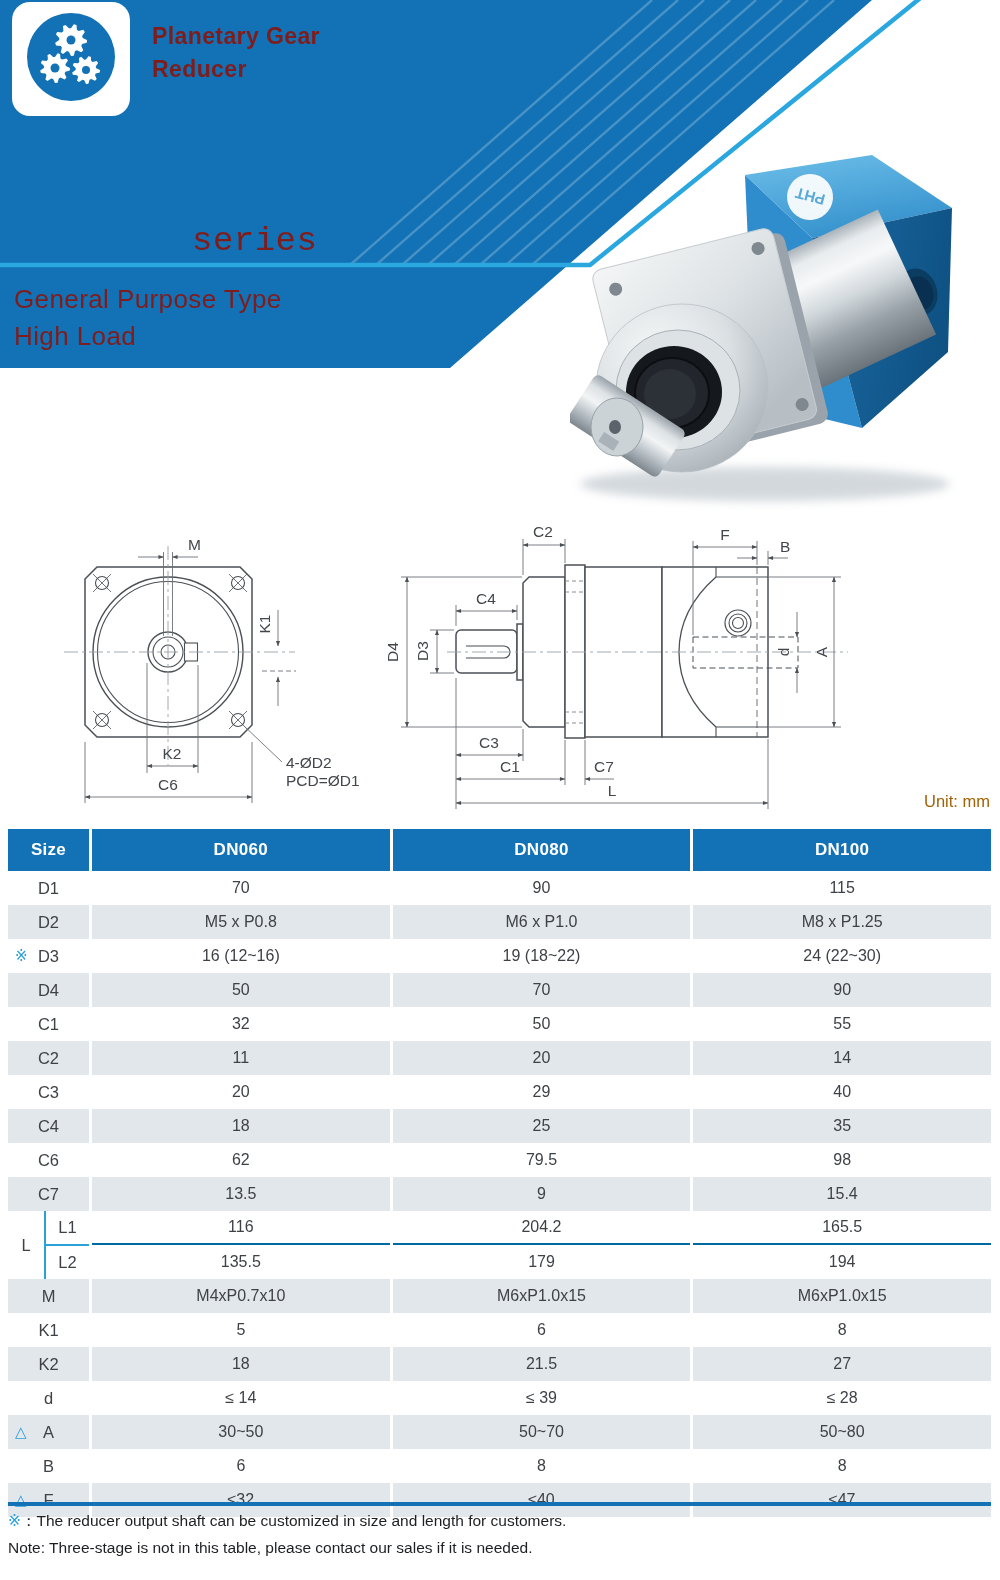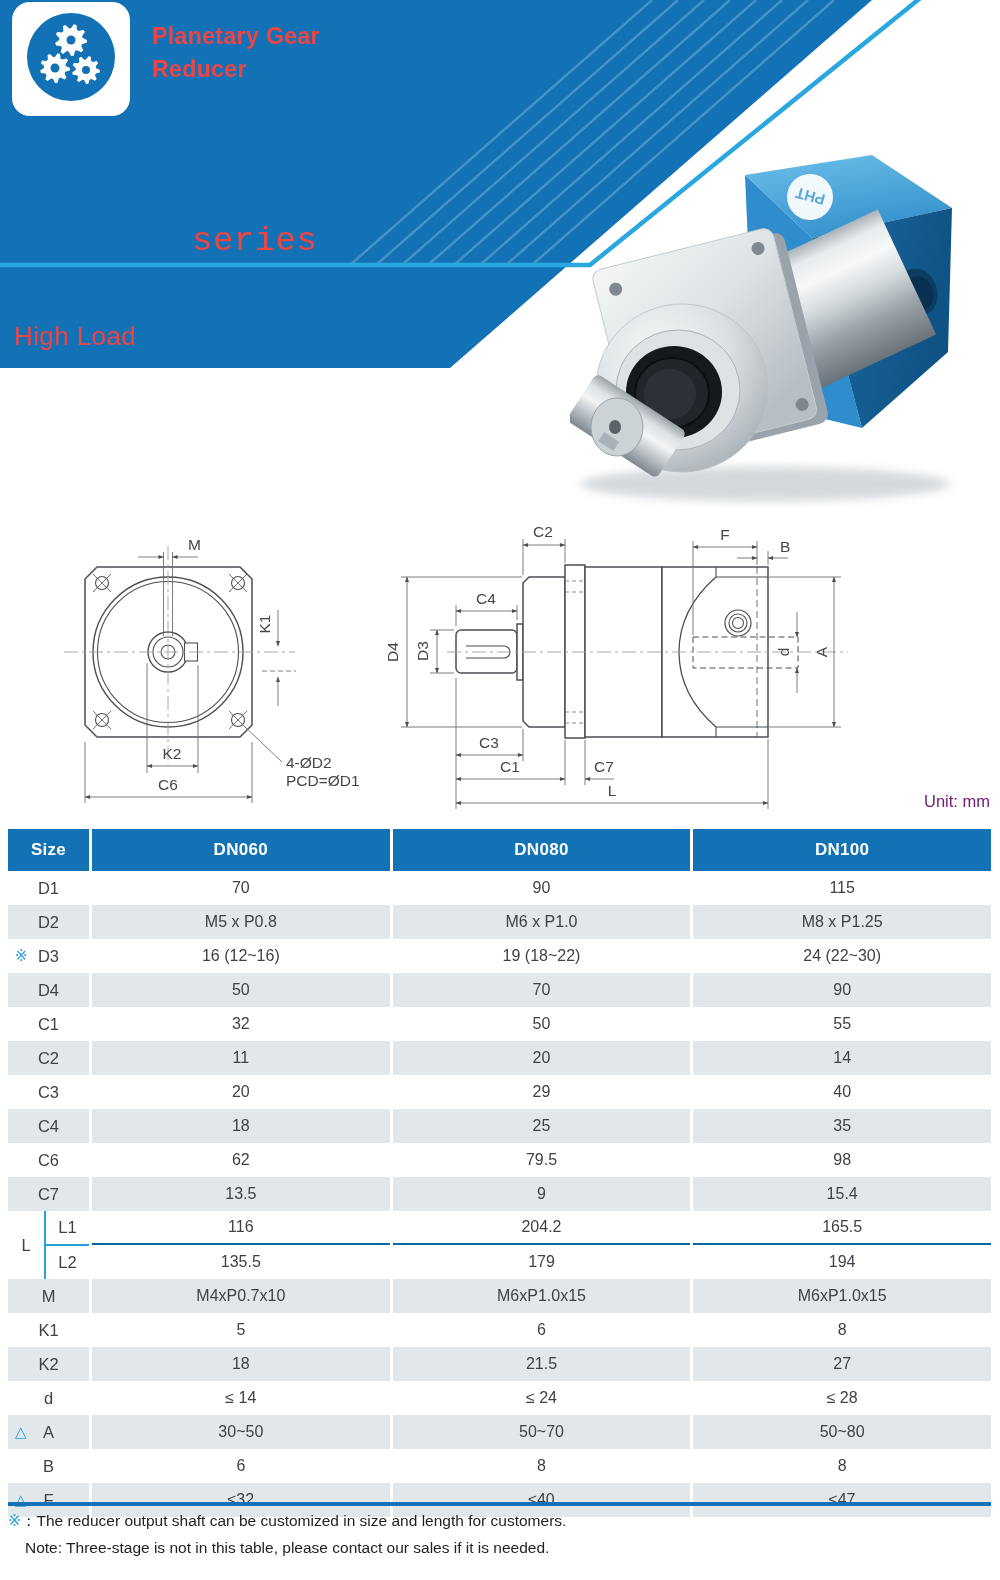--- a/index.html
+++ b/index.html
@@ -1,30 +1,30 @@
 <!DOCTYPE html>
 <html><head>
 <meta charset="utf-8">
 <style>
   html,body{margin:0;padding:0;background:#fff;}
   #page{position:relative;width:1000px;height:1580px;background:#fff;overflow:hidden;
         font-family:"Liberation Sans","DejaVu Sans",sans-serif;}
   
   #hero-svg{position:absolute;left:0;top:0;width:1000px;height:380px;}
-  .hero-text{position:absolute;color:#ef4444;white-space:nowrap;}
+  .hero-text{position:absolute;color:#7f1d1d;white-space:nowrap;}
   .brand-line{left:152px;font-size:23px;font-weight:600;letter-spacing:.4px;}
   #brand-1{top:23px;} #brand-2{top:56px;}
   #dn-code{left:6px;top:146px;font-size:122px;font-weight:bold;letter-spacing:-3px;line-height:1;}
   #dn-series{left:192px;top:222px;font-size:34px;font-weight:400;letter-spacing:.5px;font-family:Liberation Mono, monospace;}
   #sub-1{left:14px;top:284px;font-size:26px;font-weight:500;letter-spacing:.4px;}
   #sub-2{left:14px;top:321px;font-size:26px;font-weight:500;letter-spacing:.4px;}
   
   #photo-svg{position:absolute;left:570px;top:140px;width:430px;height:370px;}
   #drawing-svg{position:absolute;left:0;top:505px;width:1000px;height:312px;}
-  #unit-label{position:absolute;right:10px;top:792px;font-size:16.5px;color:#701a75;}
+  #unit-label{position:absolute;right:10px;top:792px;font-size:16.5px;color:#a16207;}
   .dwg-txt{font-family:"Liberation Sans","DejaVu Sans",sans-serif;font-size:15.5px;fill:#43474c;}
   
   #table-wrap{position:absolute;left:8px;top:829px;width:983px;}
   table{border-collapse:separate;border-spacing:3px 0;width:calc(100% + 6px);
         margin-left:-3px;table-layout:fixed;}
   th,td{box-sizing:border-box;padding:0;text-align:center;vertical-align:middle;}
   th{height:42px;background:#1272b5;color:#fff;font-size:17px;font-weight:bold;letter-spacing:.3px;}
   td{height:34px;font-size:16px;color:#3e4247;background:#fff;}
   tr.shaded td{background:#e2e7ec;}
   td.labelcell{position:relative;font-size:16.5px;}
@@ -33,21 +33,21 @@
   .lwrap{display:flex;height:68px;align-items:stretch;}
   .lmain{width:36px;display:flex;align-items:center;justify-content:center;font-size:16.5px;color:#3e4247;}
   .lbar{width:2px;background:#2b9fd8;}
   .lsubs{flex:1;display:flex;flex-direction:column;}
   .lsub{flex:1;display:flex;align-items:center;justify-content:center;font-size:16.5px;color:#3e4247;}
   .lsub.top{border-bottom:2px solid #2b9fd8;}
   td.l1cell{border-bottom:2px solid #0369a1;}
   #table-bottom-bar{position:absolute;left:8px;top:1502px;width:983px;height:4px;background:#1272b5;}
   
   #notes{position:absolute;left:8px;top:1511px;font-size:15.5px;color:#1d1f22;}
-  .note{margin-bottom:7px;white-space:nowrap;text-align:center;}
+  .note{margin-bottom:7px;white-space:nowrap;}
   .note .prefix.blue{color:#2b9fd8;}
 </style>
 </head>
 <body>
 
 <div id="page">
 
   <svg id="hero-svg" viewBox="0 0 1000 380">
     <defs>
       <clipPath id="heroclip">
@@ -74,20 +74,21 @@
         <path id="gear2" fill="#fff" d="M70.0,68.0L69.8,70.6L65.4,71.8L64.6,73.5L66.5,77.6L64.6,79.5L60.5,77.6L58.8,78.4L57.6,82.8L55.0,83.0L53.1,78.9L51.2,78.4L47.5,81.0L45.4,79.5L46.5,75.1L45.4,73.5L40.9,73.1L40.2,70.6L43.9,68.0L44.1,66.1L40.9,62.9L42.0,60.5L46.5,60.9L47.9,59.5L47.5,55.0L49.9,53.9L53.1,57.1L55.0,56.9L57.6,53.2L60.1,53.9L60.5,58.4L62.1,59.5L66.5,58.4L68.0,60.5L65.4,64.2L65.9,66.1Z"></path>
         <path id="gear3" fill="#fff" d="M100.0,70.0L99.8,72.4L95.7,73.5L95.0,75.2L96.7,79.0L95.0,80.7L91.2,79.0L89.5,79.7L88.4,83.8L86.0,84.0L84.2,80.2L82.5,79.7L79.0,82.1L77.0,80.7L78.1,76.7L77.0,75.2L72.8,74.8L72.2,72.4L75.6,70.0L75.8,68.2L72.8,65.2L73.9,63.0L78.1,63.3L79.3,62.1L79.0,57.9L81.2,56.8L84.2,59.8L86.0,59.6L88.4,56.2L90.8,56.8L91.2,61.0L92.7,62.1L96.7,61.0L98.1,63.0L95.7,66.5L96.2,68.2Z"></path>
       <circle cx="71" cy="40" r="4.5" fill="#1272b5"></circle>
       <circle cx="55" cy="68" r="4.5" fill="#1272b5"></circle>
       <circle cx="86" cy="70" r="4" fill="#1272b5"></circle>
     </g>
   </svg>
   <div class="hero-text brand-line" id="brand-1">Planetary Gear</div>
   <div class="hero-text brand-line" id="brand-2">Reducer</div>
   <div class="hero-text" id="dn-series">series</div>
+  <div class="hero-text" id="sub-1">General Purpose Type</div>
   <div class="hero-text" id="sub-2">High Load</div>
 
   <svg id="photo-svg" viewBox="0 0 430 370">
     <defs>
       <linearGradient id="cyl" x1="0" y1="0" x2="0" y2="1">
         <stop offset="0" stop-color="#aab3ba"></stop>
           <stop offset=".12" stop-color="#e8ecee"></stop>
         <stop offset=".28" stop-color="#f7f8f9"></stop>
           <stop offset=".5" stop-color="#cfd6da"></stop>
         <stop offset=".72" stop-color="#99a2a9"></stop>
@@ -409,21 +410,21 @@
           </tr>
           <tr class="shaded">
             <td class="labelcell"><span>K2</span></td>
             <td>18</td>
             <td>21.5</td>
             <td>27</td>
           </tr>
           <tr>
             <td class="labelcell"><span>d</span></td>
             <td>≤ 14</td>
-            <td>≤ 24</td>
+            <td>≤ 39</td>
             <td>≤ 28</td>
           </tr>
           <tr class="shaded">
             <td class="labelcell"><span class="sym">△</span><span>A</span></td>
             <td>30~50</td>
             <td>50~70</td>
             <td>50~80</td>
           </tr>
           <tr>
             <td class="labelcell"><span>B</span></td>

